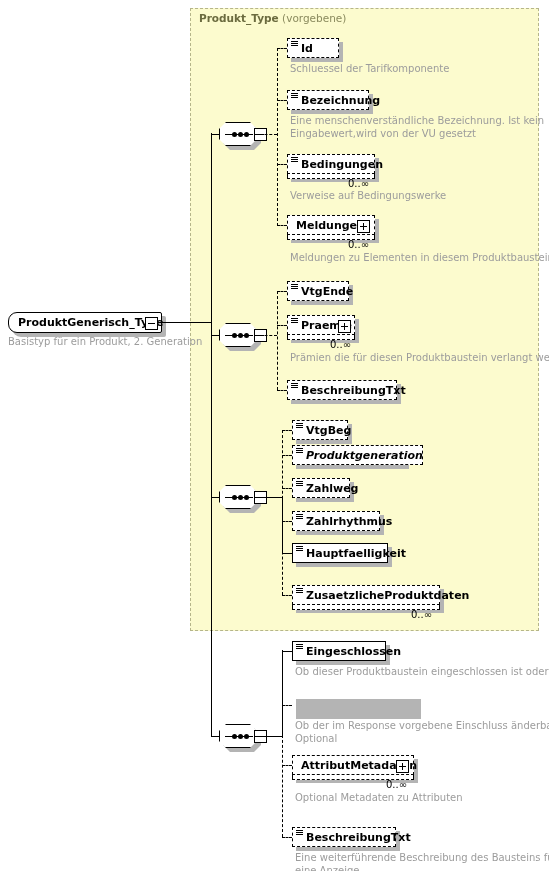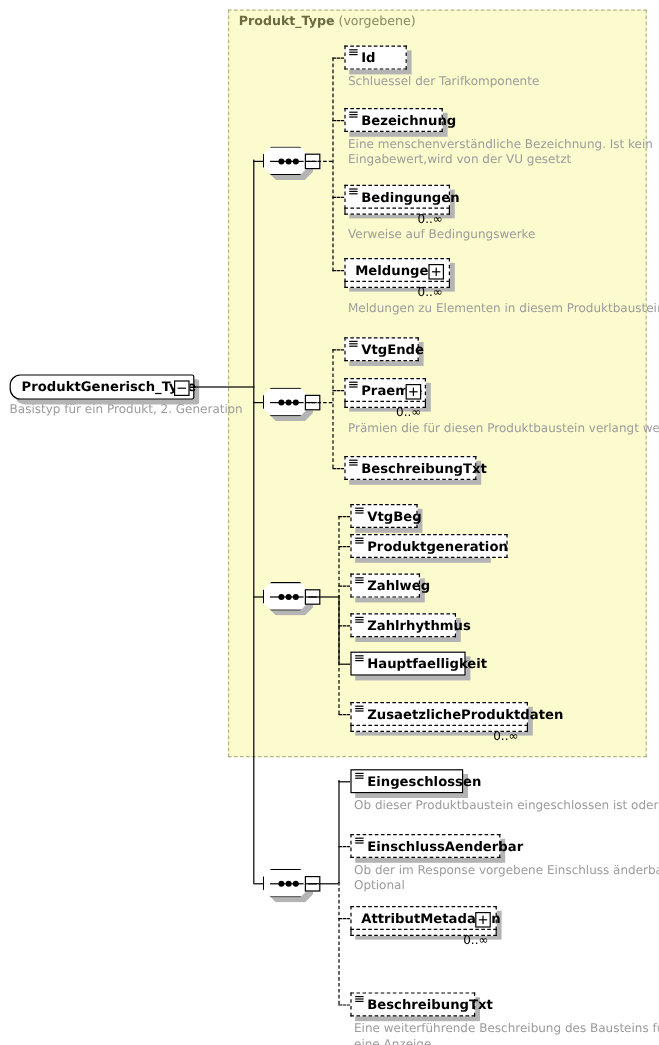--- a/index.html
+++ b/index.html
@@ -227,21 +227,21 @@
     <span class="eicon">
         <i></i>
         <i></i>
         <i></i>
       </span>
     <span class="lbl">VtgBeg</span>
   </div>
 
   <div class="dln h" style="left:282px;top:455px;width:10px;"></div>
   <div class="shbox" style="left:296px;top:449px;width:113px;height:20px;"></div>
-  <div class="node" style="left:292px;top:445px;width:131px;">
+  <div class="node" style="left:292px;top:445px;width:131px;font-style:italic;">
     <span class="eicon">
         <i></i>
         <i></i>
         <i></i>
       </span>
     <span class="lbl">Produktgeneration</span>
   </div>
 
   <div class="dln h" style="left:282px;top:488px;width:10px;"></div>
   <div class="shbox" style="left:296px;top:482px;width:58px;height:20px;"></div>
@@ -311,39 +311,32 @@
         <i></i>
         <i></i>
         <i></i>
       </span>
     <span class="lbl">Eingeschlossen</span>
   </div>
   <div class="desc" style="left:295px;top:666px;">Ob dieser Produktbaustein eingeschlossen ist oder nicht</div>
 
   <div class="dln h" style="left:282px;top:705px;width:10px;"></div>
   <div class="shbox" style="left:296px;top:699px;width:125px;height:20px;"></div>
-  <div class="node" style="left:292px;top:695px;width:125px;">
-    <span class="eicon">
-        <i></i>
-        <i></i>
-        <i></i>
-      </span>
-    <span class="lbl">EinschlussAenderbar</span>
-  </div>
   <div class="desc" style="left:295px;top:720px;">Ob der im Response vorgebene Einschluss änderbar ist.
 Optional</div>
 
   <div class="dln h" style="left:282px;top:765px;width:10px;"></div>
   <div class="shbox" style="left:296px;top:759px;width:122px;height:24px;"></div>
   <div class="stack" style="left:292px;top:774px;width:122px;height:6px;"></div>
   <div class="node" style="left:292px;top:755px;width:122px;">
     <span class="lbl" style="left:8px;">AttributMetadaten</span>
     <span class="plusbox" style="right:4px;"></span>
   </div>
   <div class="occ" style="left:386px;top:779px;">0..∞</div>
+  <div class="desc" style="left:295px;top:792px;">Optional Metadaten zu Attributen</div>
 
   <div class="dln h" style="left:282px;top:837px;width:10px;"></div>
   <div class="shbox" style="left:296px;top:831px;width:104px;height:20px;"></div>
   <div class="node" style="left:292px;top:827px;width:104px;">
     <span class="eicon">
         <i></i>
         <i></i>
         <i></i>
       </span>
     <span class="lbl">BeschreibungTxt</span>

